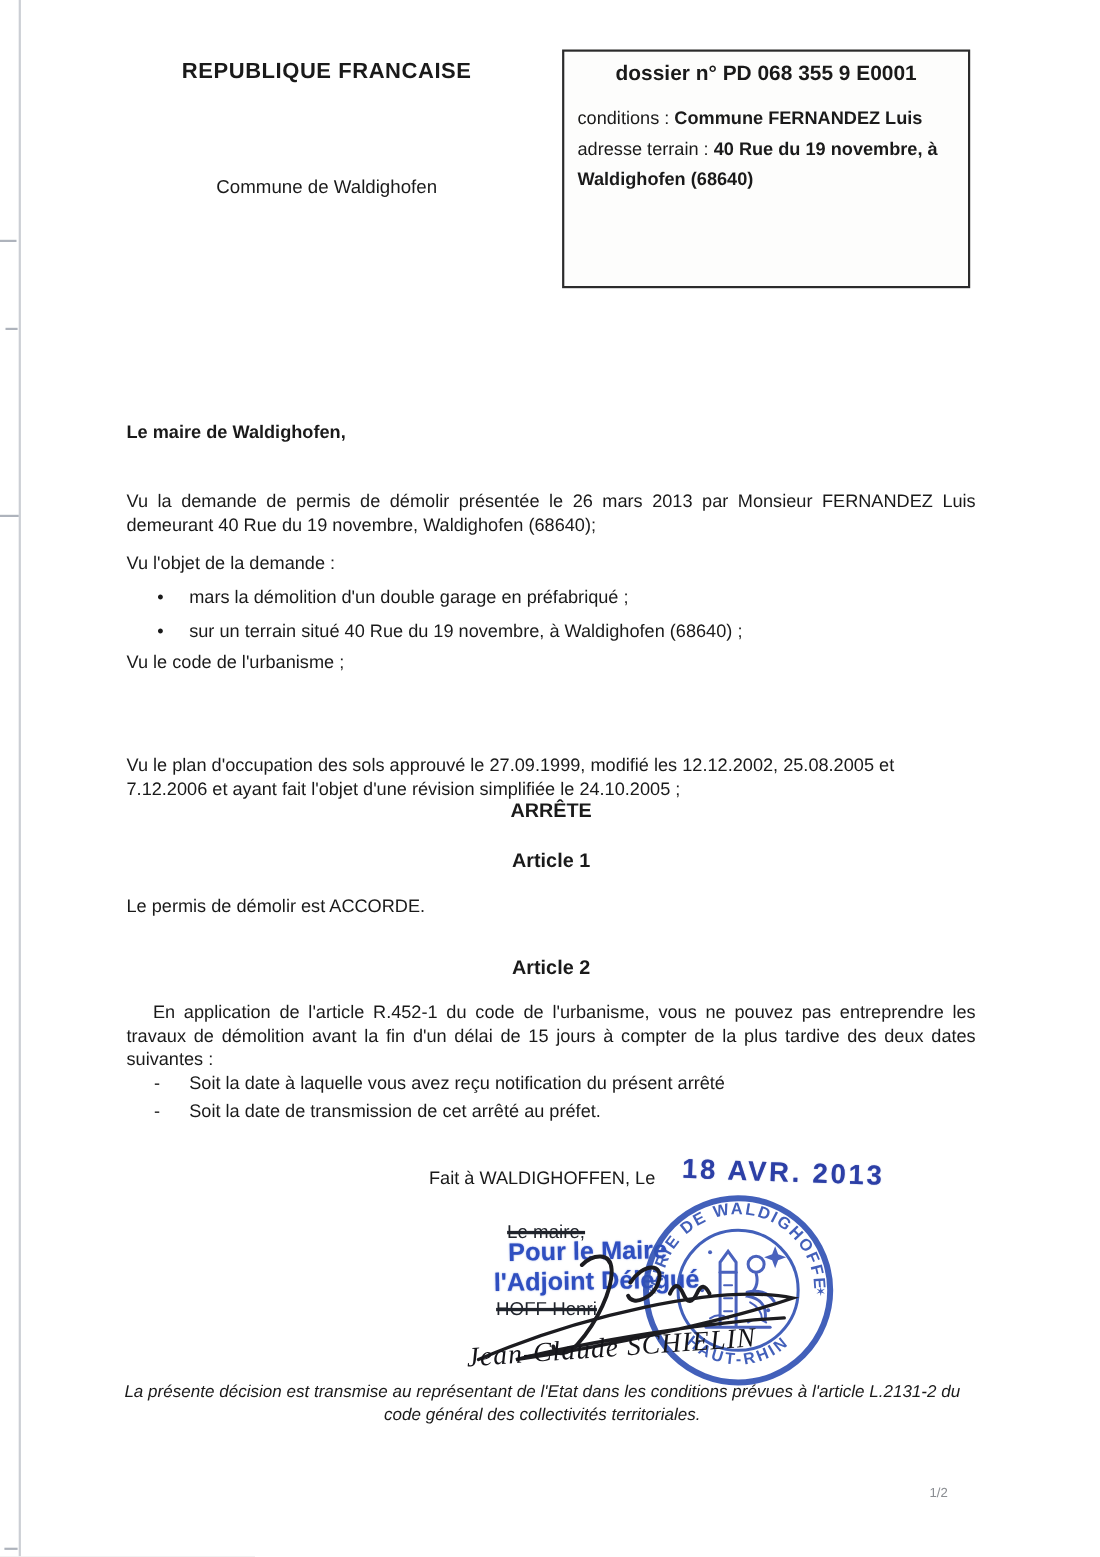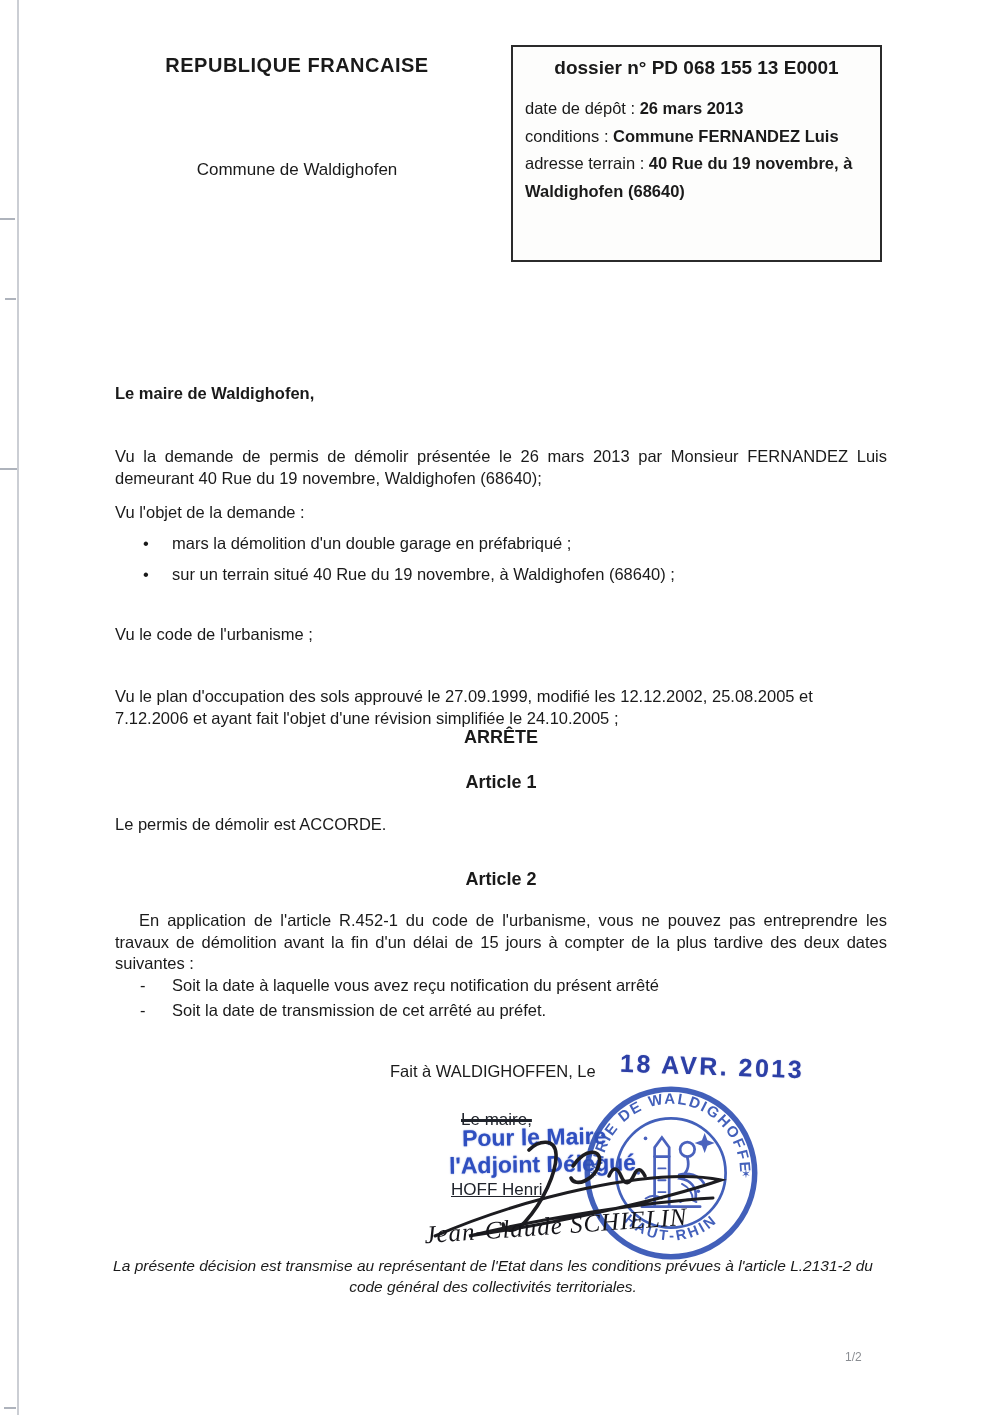--- a/index.html
+++ b/index.html
@@ -45,21 +45,21 @@
   .date-stamp{position:absolute;left:620px;top:1052px;font-size:25px;font-weight:bold;
     color:#2c3fa6;letter-spacing:2.5px;transform:rotate(2deg);
     text-shadow:0 0 1px rgba(44,63,166,.55);white-space:nowrap;}
 
   .struck{color:#20242c;text-decoration:line-through;text-decoration-thickness:2.5px;}
   .struck-title{position:absolute;left:461px;top:1110px;font-size:17px;}
   .stamp-cap{position:absolute;color:#2f4fc0;font-weight:bold;font-size:23px;
     transform:rotate(-1deg);text-shadow:0 0 1.5px rgba(47,79,192,.6);white-space:nowrap;}
   .stamp-cap1{left:462px;top:1124px;}
   .stamp-cap2{left:449px;top:1151px;}
-  .struck-name{position:absolute;left:451px;top:1180px;font-size:17px;text-decoration:underline;}
+  .struck-name{position:absolute;left:451px;top:1180px;font-size:17px;}
 
   .seal-svg{position:absolute;left:580px;top:1082px;width:182px;height:182px;opacity:.92;z-index:2;}
   .sig-svg{position:absolute;left:413px;top:1136px;width:334px;height:122px;z-index:3;}
   .signer-name{position:absolute;left:424px;top:1212px;z-index:3;
     font-family:"Liberation Serif","DejaVu Serif",serif;font-style:italic;
     font-size:25px;letter-spacing:1px;color:#15151a;transform:rotate(-4deg);white-space:nowrap;}
 
   .footer-note{position:absolute;left:93px;top:1255px;width:800px;text-align:center;
     font-size:15.5px;font-style:italic;line-height:21px;}
 
@@ -73,42 +73,41 @@
   <div class="scan-vline"></div>
   <div class="scan-tick" style="left:0;top:218px;width:15px;"></div>
   <div class="scan-tick" style="left:5px;top:298px;width:11px;"></div>
   <div class="scan-tick" style="left:0;top:468px;width:17px;"></div>
   <div class="scan-tick" style="left:4px;top:1407px;width:12px;"></div>
 
   <div class="republic">REPUBLIQUE FRANCAISE</div>
   <div class="commune">Commune de Waldighofen</div>
 
   <div class="dossier-box">
-    <div class="dossier-number">dossier n° PD 068 155 13 E0001</div>
+    <div class="dossier-number">dossier n° PD 068 355 9 E0001</div>
     <div class="box-rows">
-      <div class="box-row"><span>date de dépôt : </span><span class="val">26 mars 2013</span></div>
       <div class="box-row"><span>conditions : </span><span class="val">Commune FERNANDEZ Luis</span></div>
       <div class="box-row"><span>adresse terrain : </span><span class="val">40 Rue du 19 novembre, à Waldighofen (68640)</span></div>
     </div>
   </div>
 
 
   <div class="salutation">Le maire de Waldighofen,</div>
 
   <div class="para justify" style="top:446px;">Vu la demande de permis de démolir présentée le 26 mars 2013 par Monsieur FERNANDEZ Luis demeurant 40 Rue du 19 novembre, Waldighofen (68640);</div>
   <div class="para" style="top:502px;">Vu l'objet de la demande :</div>
 
   <div class="bullet-row" style="top:534px;">
     <span class="marker">•</span><span>mars la démolition d'un double garage en préfabriqué ;</span>
   </div>
   <div class="bullet-row" style="top:565px;">
     <span class="marker">•</span><span>sur un terrain situé 40 Rue du 19 novembre, à Waldighofen (68640) ;</span>
   </div>
 
-  <div class="para" style="top:624px;">Vu le code de l'urbanisme ;</div>
+  <div class="para" style="top:592px;">Vu le code de l'urbanisme ;</div>
   <div class="para" style="top:649px;margin-top:37px;">Vu le plan d'occupation des sols approuvé le 27.09.1999, modifié les 12.12.2002, 25.08.2005 et 7.12.2006 et ayant fait l'objet d'une révision simplifiée le 24.10.2005 ;</div>
 
   <div class="center-head" style="top:727px;">ARRÊTE</div>
 
   <div class="center-head" style="top:772px;">Article 1</div>
   <div class="para" style="top:814px;">Le permis de démolir est ACCORDE.</div>
 
   <div class="center-head" style="top:869px;">Article 2</div>
   <div class="para justify indent" style="top:910px;">En application de l'article R.452-1 du code de l'urbanisme, vous ne pouvez pas entreprendre les travaux de démolition avant la fin d'un délai de 15 jours à compter de la plus tardive des deux dates suivantes :</div>
 

